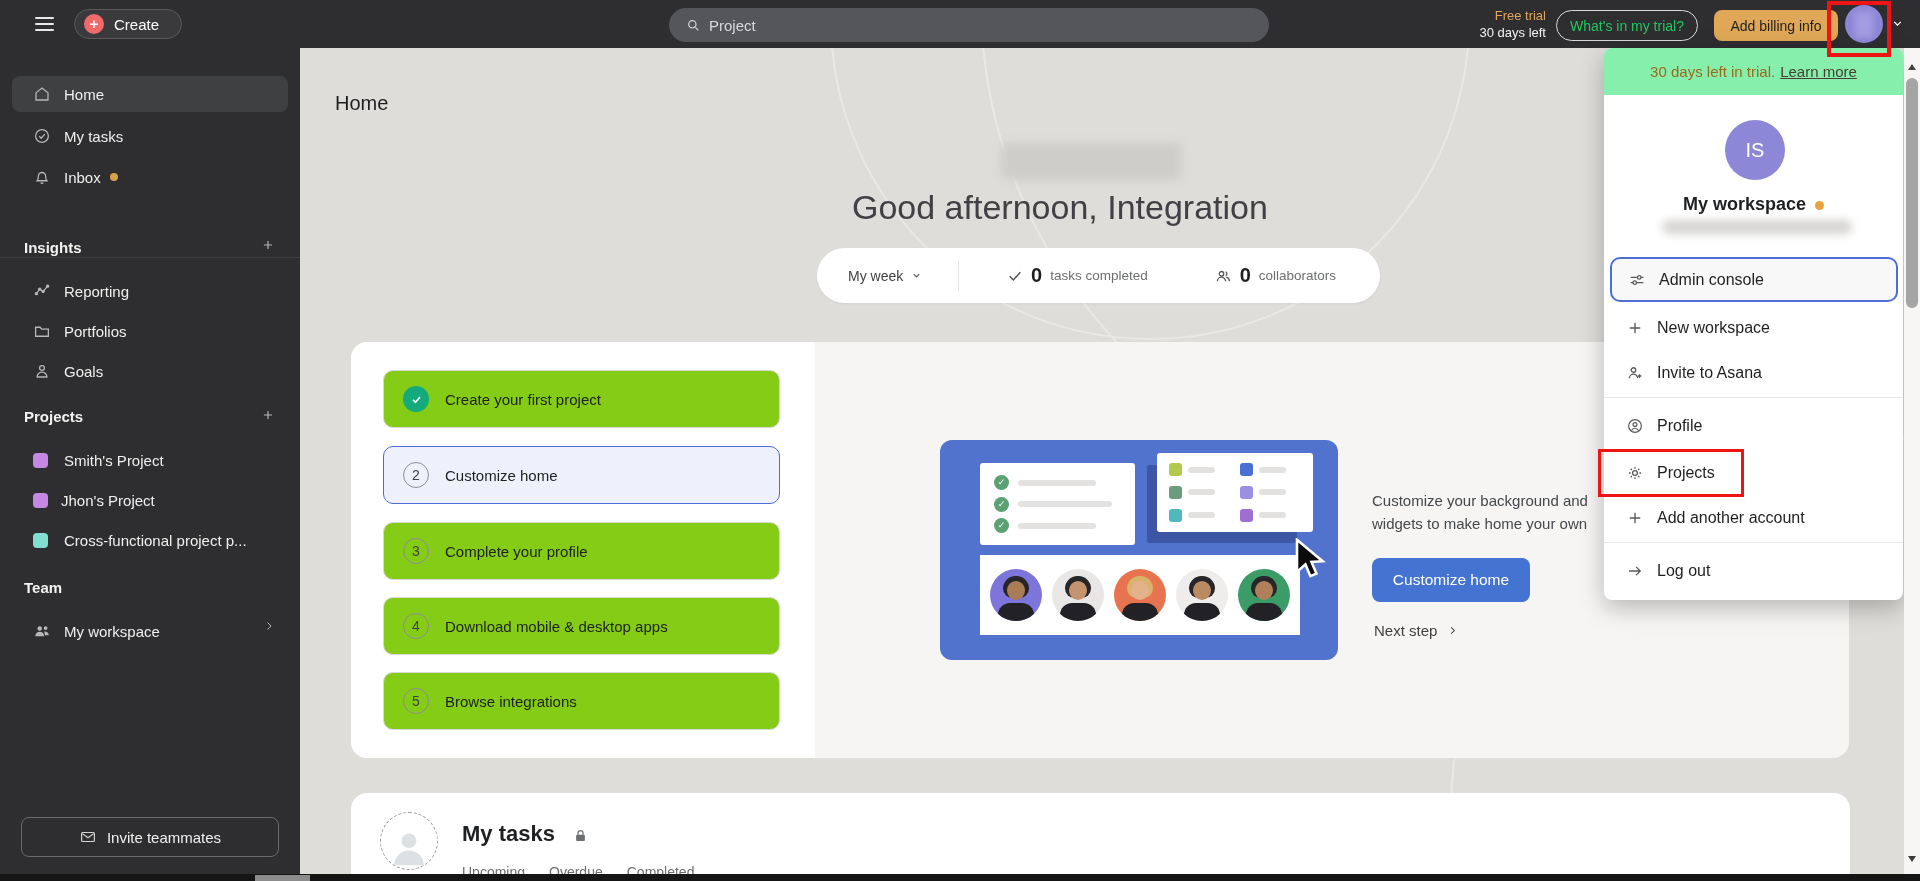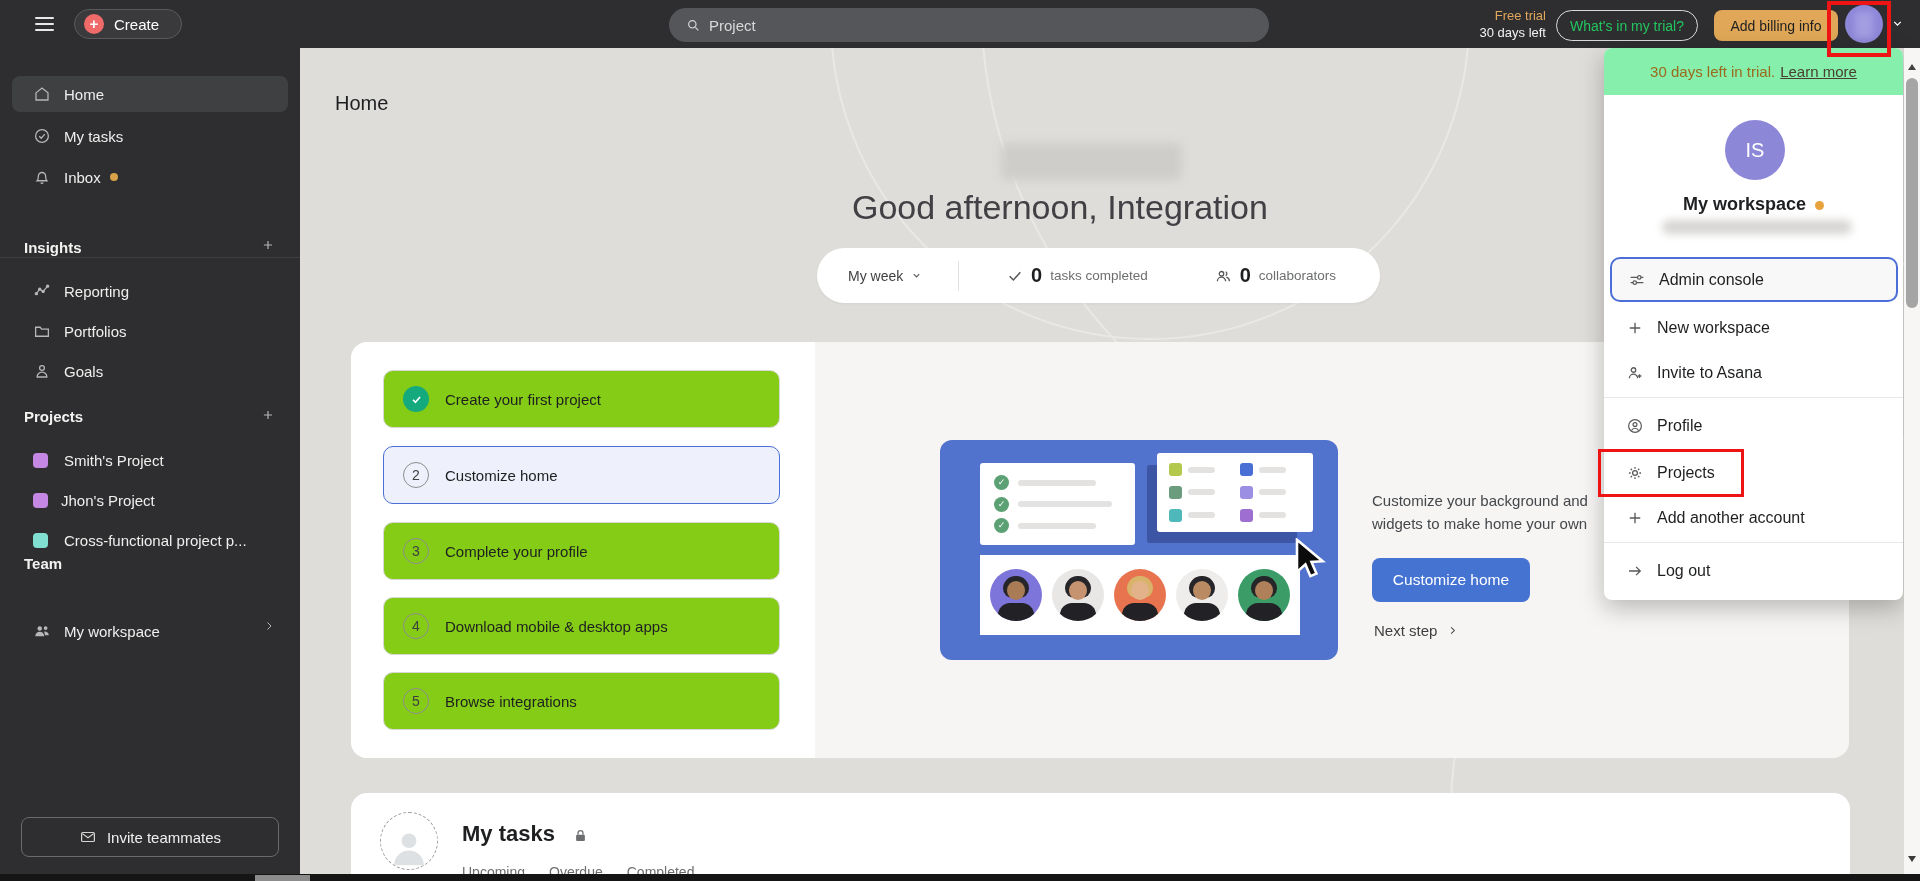--- a/index.html
+++ b/index.html
@@ -456,21 +456,21 @@
     </div>
     <div class="side-item" style="top:434px">
       <span class="proj-square" style="background:#c487e4"></span>
       <span class="lbl" style="">Jhon's Project</span>
     </div>
     <div class="side-item" style="top:474px">
       <span class="proj-square" style="background:#81dfd2"></span>
       <span class="lbl" style="margin-left:16px">Cross-functional project p...</span>
     </div>
 
-    <div class="side-header" style="top:507px">Team</div>
+    <div class="side-header" style="top:531px">Team</div>
     <div class="side-item" style="top:565px">
       <span class="ic">
         <svg width="18" height="18" viewBox="0 0 24 24" fill="currentColor">
             <circle cx="9" cy="8.5" r="3"></circle>
             <path d="M3 19 a6 6 0 0 1 12 0 Z"></path>
             <circle cx="16.8" cy="8" r="2.5"></circle>
             <path d="M14.8 12.6 a5.3 5.3 0 0 1 6.2 5.2 h-5"></path>
           </svg>
       </span>
       <span class="lbl">My workspace</span>

